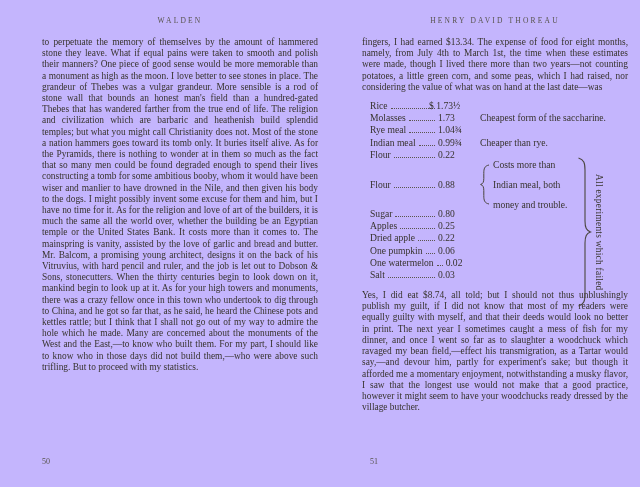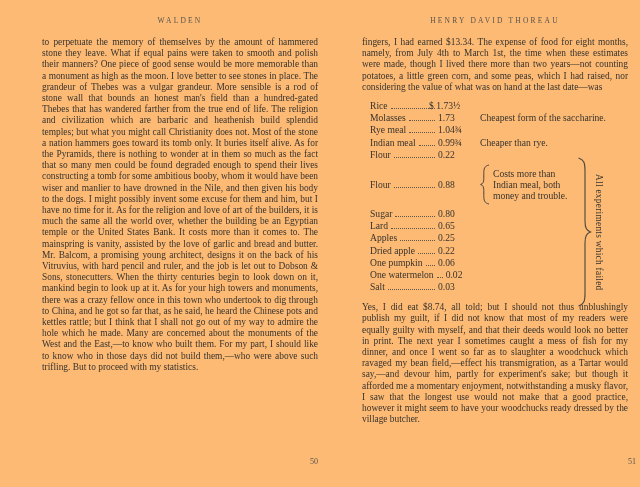--- a/index.html
+++ b/index.html
@@ -1,18 +1,18 @@
 <!DOCTYPE html>
 <html lang="en"><head>
 <meta charset="utf-8">
 <style>
   html,body { margin:0; padding:0; background:#ffffff; }
   .spread {
     position:relative; width:640px; height:487px;
-    background:#fdba74; overflow:hidden;
+    background:#c4b5fd; overflow:hidden;
     font-family:"Liberation Serif", serif; color:#37332d;
   }
   .page { position:absolute; top:16px; }
   .page.left  { left:42px;  width:276px; }
   .page.right { left:362px; width:266px; }
 
   .running-head {
     text-align:center; font-size:7.5px; letter-spacing:2.2px;
     color:#57534c; margin-bottom:12px; white-space:nowrap;
   }
@@ -27,31 +27,31 @@
   .t-row { display:flex; align-items:baseline; height:12.2px; }
   .item  { display:flex; align-items:baseline; width:102px; flex-shrink:0; }
   .iname { white-space:nowrap; }
   .leader { flex:1; min-width:6px; border-bottom:1.1px dotted #5b564e; margin:0 3px 2px 3px; }
   .iprice { white-space:nowrap; width:34px; flex-shrink:0; }
   .t-row.currency .iprice { margin-left:-9px; width:43px; }
   .inote { margin-left:8px; white-space:nowrap; }
 
   .flour-block { display:flex; align-items:center; height:38px; margin:5px 0 4px 0; }
   .flour-note { display:flex; align-items:center; margin-left:8px; }
-  .fnote-text { width:88px; line-height:11px; margin-left:3px; white-space:normal; text-align:left; }
+  .fnote-text { width:88px; line-height:20px; margin-left:3px; white-space:normal; text-align:left; }
 
   .group-brace { position:absolute; left:207px; top:57px; }
   .group-label {
     position:absolute; left:223px; top:57px; height:150px;
     writing-mode:vertical-rl; text-align:center;
     font-size:9.3px; letter-spacing:0.3px; color:#37332d; white-space:nowrap;
   }
 
   .pageno {
-    position:absolute; top:457px; font-size:8px; color:#57534c; text-align:right;
+    position:absolute; top:457px; font-size:8px; color:#57534c; text-align:left;
   }
   .pageno.left  { left:42px;  width:276px; }
   .pageno.right { left:370px; width:266px; }
 </style>
 </head>
 <body>
 
 <div class="spread">
 
   <div class="page left">
@@ -126,27 +126,20 @@
         </div>
 
         <div class="t-row">
           <div class="item">
             <span class="iname">Sugar</span>
             <span class="leader"></span>
             <span class="iprice">0.80</span>
           </div>
         </div>
 
-        <div class="t-row">
-          <div class="item">
-            <span class="iname">Lard</span>
-            <span class="leader"></span>
-            <span class="iprice">0.65</span>
-          </div>
-        </div>
 
         <div class="t-row">
           <div class="item">
             <span class="iname">Apples</span>
             <span class="leader"></span>
             <span class="iprice">0.25</span>
           </div>
         </div>
 
         <div class="t-row">

